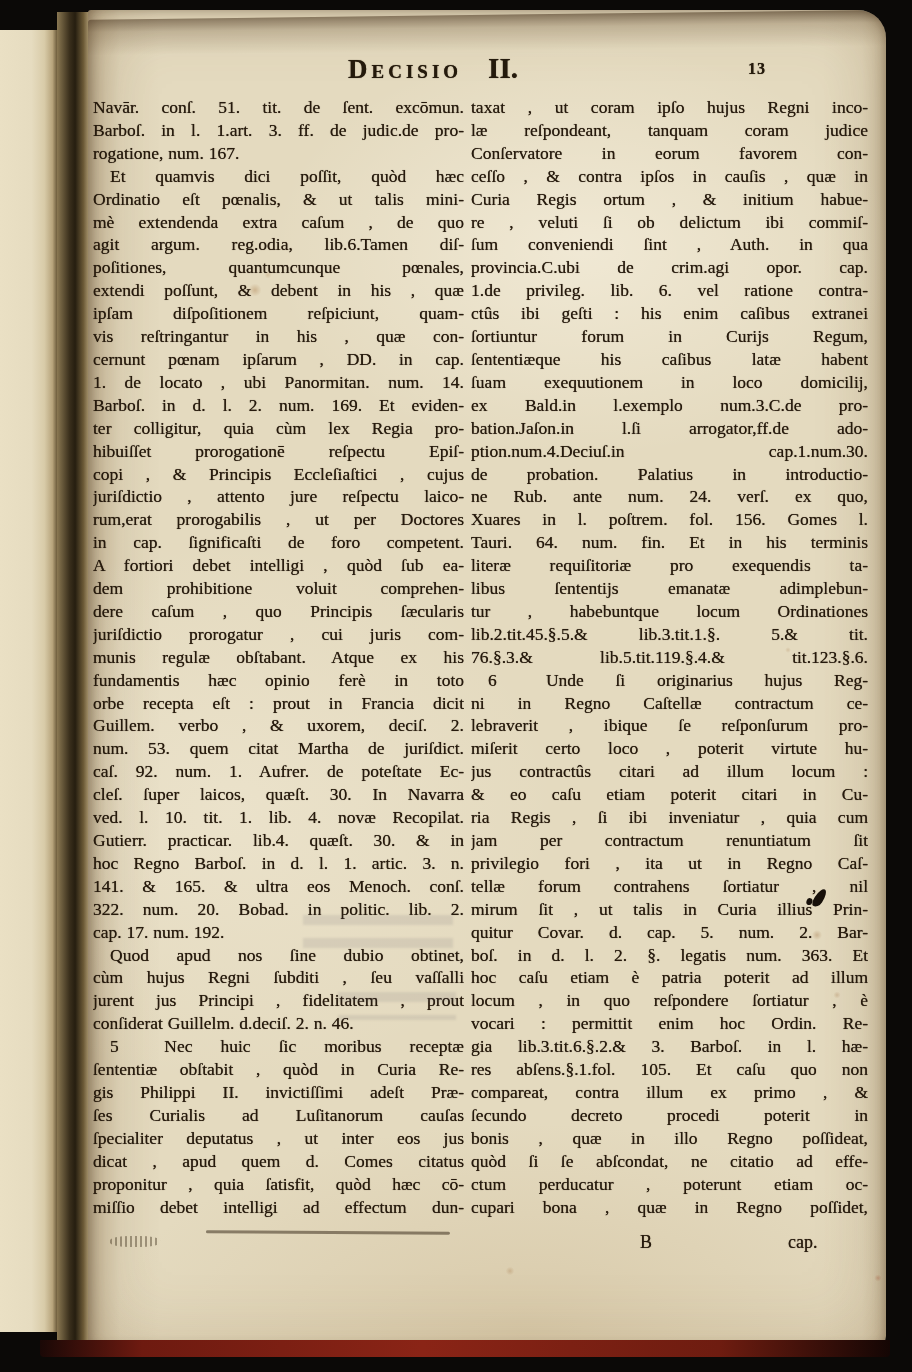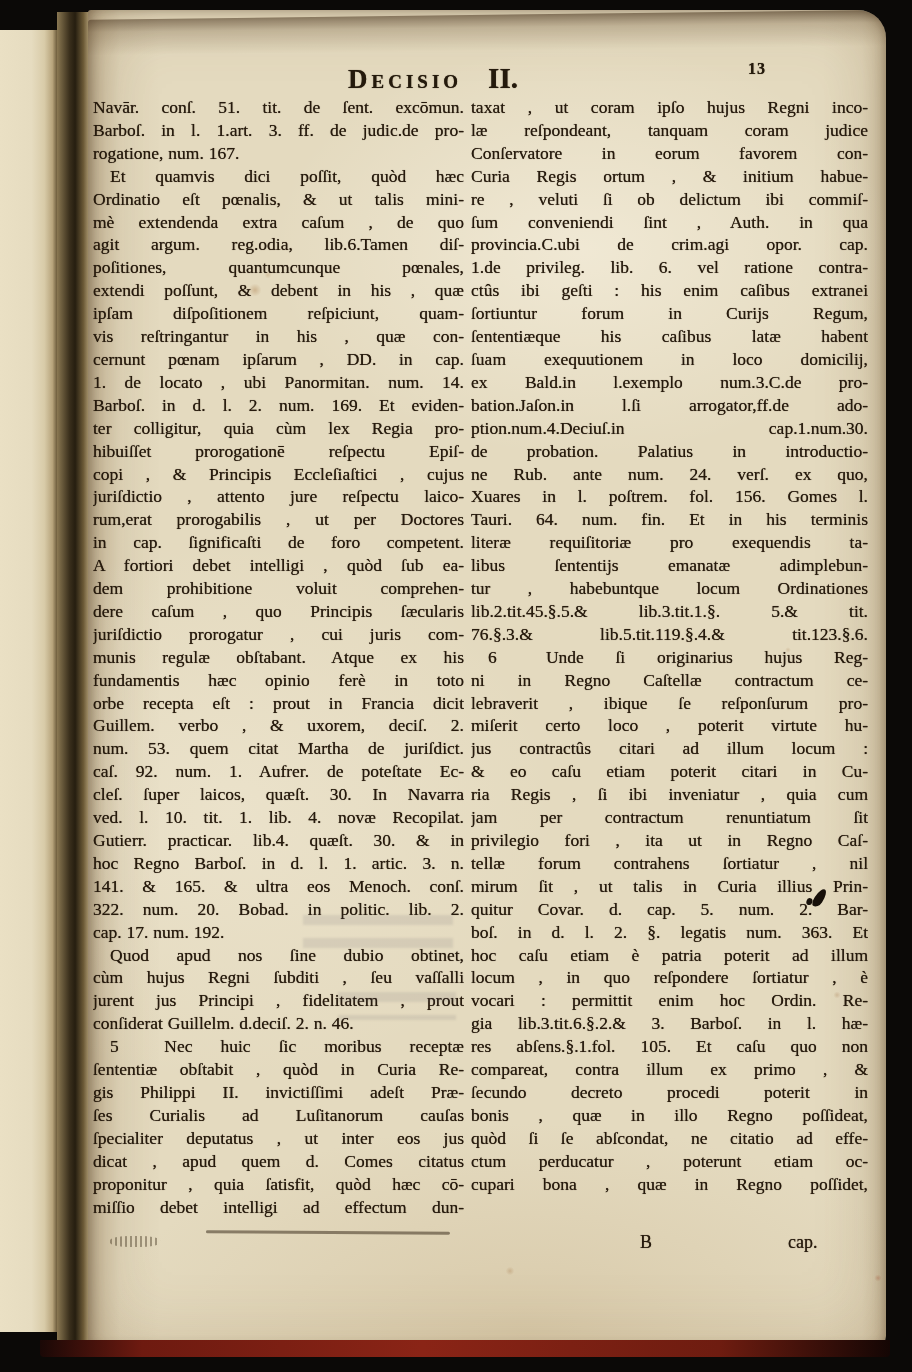--- a/index.html
+++ b/index.html
@@ -49,21 +49,21 @@
   }
   .top-smear{
     position:absolute;left:0;right:0;top:0;height:36px;
     background:linear-gradient(180deg, rgba(72,52,30,.55) 0%, rgba(90,66,38,.22) 35%, rgba(90,66,38,0) 100%);
     transform:skewY(-.7deg);transform-origin:right top;
     border-radius:3px 28px 0 0;
   }
 
   
   .header{
-    position:absolute;left:170px;top:52px;width:350px;
+    position:absolute;left:170px;top:42px;width:350px;
     text-align:center;color:#241a0c;white-space:nowrap;
   }
   .hd-word{
     font-variant:small-caps;font-size:27px;letter-spacing:4px;font-weight:600;
     text-shadow:0 0 .8px rgba(35,22,8,.9);
   }
   .hd-num{
     font-size:29px;font-weight:700;margin-left:26px;
     text-shadow:0 0 .8px rgba(35,22,8,.9);
   }
@@ -194,20 +194,21 @@
         <div class="line">ſes Curialis ad Luſitanorum cauſas</div>
         <div class="line">ſpecialiter deputatus , ut inter eos jus</div>
         <div class="line">dicat , apud quem d. Comes citatus</div>
         <div class="line">proponitur , quia ſatisfit, quòd hæc cō-</div>
         <div class="line">miſſio debet intelligi ad effectum dun-</div>
       </div>
     <div class="col col-right">
         <div class="line">taxat , ut coram ipſo hujus Regni inco-</div>
         <div class="line">læ reſpondeant, tanquam coram judice</div>
         <div class="line">Conſervatore in eorum favorem con-</div>
+        <div class="line">ceſſo , &amp; contra ipſos in cauſis , quæ in</div>
         <div class="line">Curia Regis ortum , &amp; initium habue-</div>
         <div class="line">re , veluti ſi ob delictum ibi commiſ-</div>
         <div class="line">ſum conveniendi ſint , Auth. in qua</div>
         <div class="line">provincia.C.ubi de crim.agi opor. cap.</div>
         <div class="line">1.de privileg. lib. 6. vel ratione contra-</div>
         <div class="line">ctûs ibi geſti : his enim caſibus extranei</div>
         <div class="line">ſortiuntur forum in Curijs Regum,</div>
         <div class="line">ſententiæque his caſibus latæ habent</div>
         <div class="line">ſuam exequutionem in loco domicilij,</div>
         <div class="line">ex Bald.in l.exemplo num.3.C.de pro-</div>

